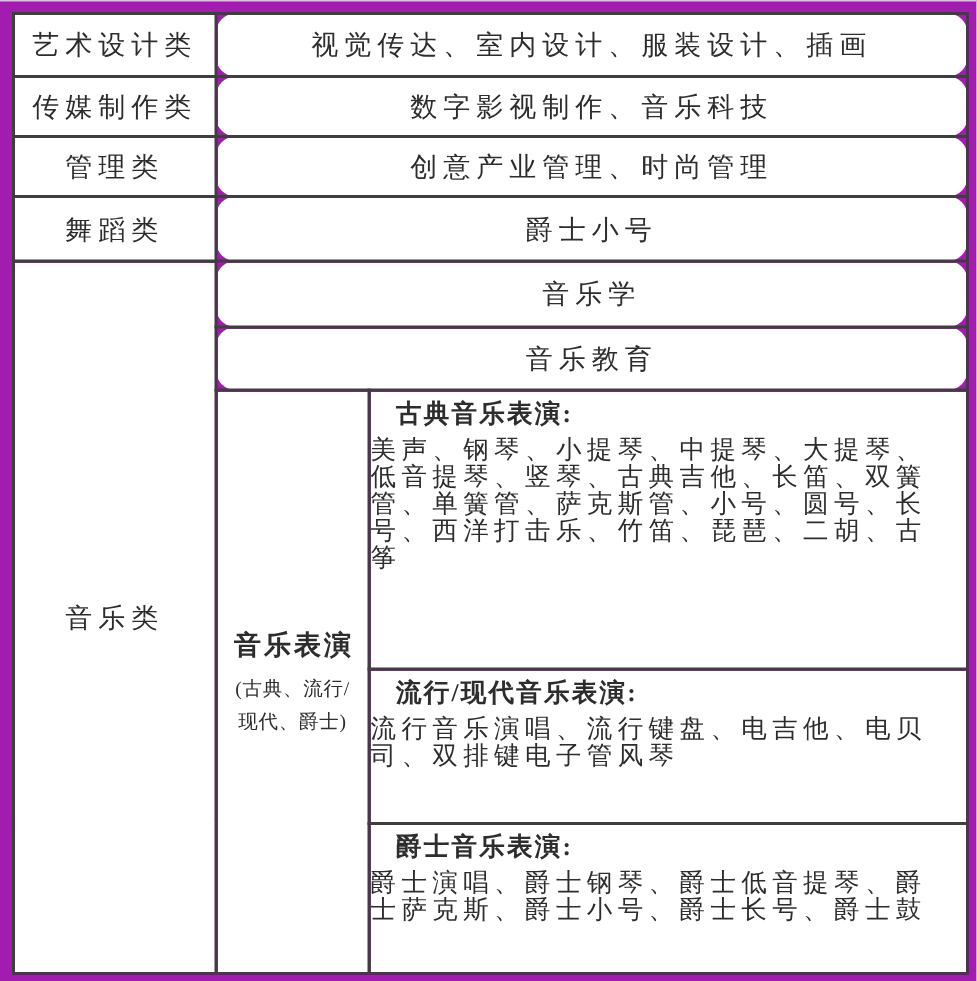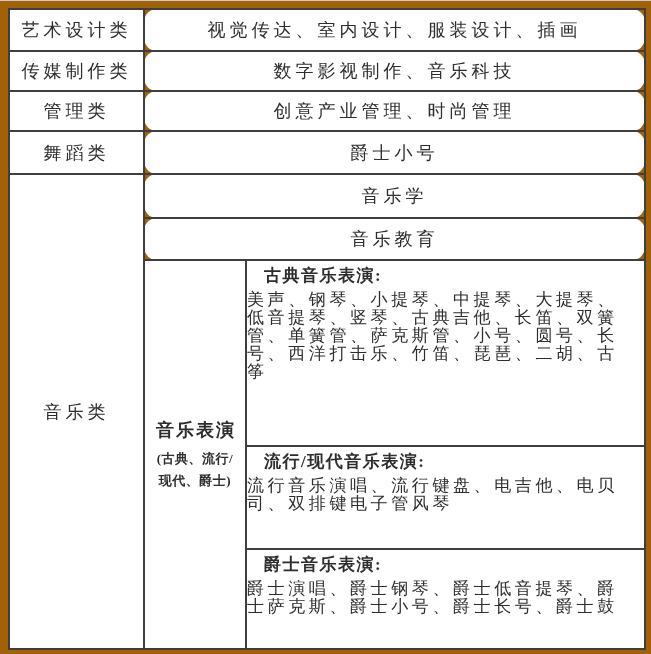--- a/index.html
+++ b/index.html
@@ -1,19 +1,19 @@
 <!DOCTYPE html>
 <html><head>
 <meta charset="utf-8">
 <style>
   html,body{margin:0;padding:0;background:#ffffff;}
   .page{
     position:relative;
     width:651px;height:654px;
-    background:#a16207;
+    background:#a21caf;
     font-family:"Liberation Serif","DejaVu Serif",serif;
     color:#2d2d2d;
     overflow:hidden;
   }
   .top-edge{
     position:absolute;top:0;left:0;width:651px;height:1px;
     background:#cccccc;
   }
   table.majors{
     position:absolute;left:8px;top:8px;
@@ -42,21 +42,21 @@
     vertical-align:middle;text-align:center;
     padding-top:40px;
   }
   .perf-title{
     font-weight:bold;font-size:18px;letter-spacing:2px;
     padding-left:2px;
   }
   .perf-sub{
     font-size:13px;letter-spacing:0.5px;
     white-space:pre-line;line-height:22px;
-    margin-top:6px;color:#2d2d2d;font-weight:bold;
+    margin-top:6px;color:#2d2d2d;
   }
   td.section{
     vertical-align:top;
     padding:4px 4px 0 9px;
   }
   .sec-head{
     font-weight:bold;font-size:17px;letter-spacing:1.5px;
     line-height:30px;
     padding-left:17px;
   }

